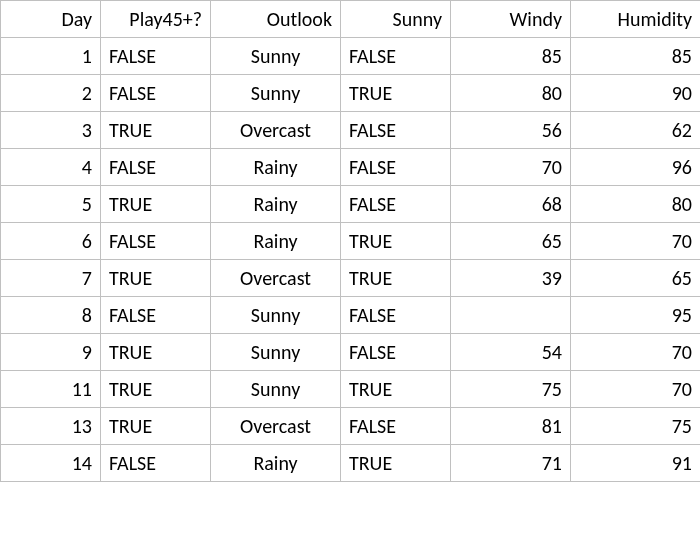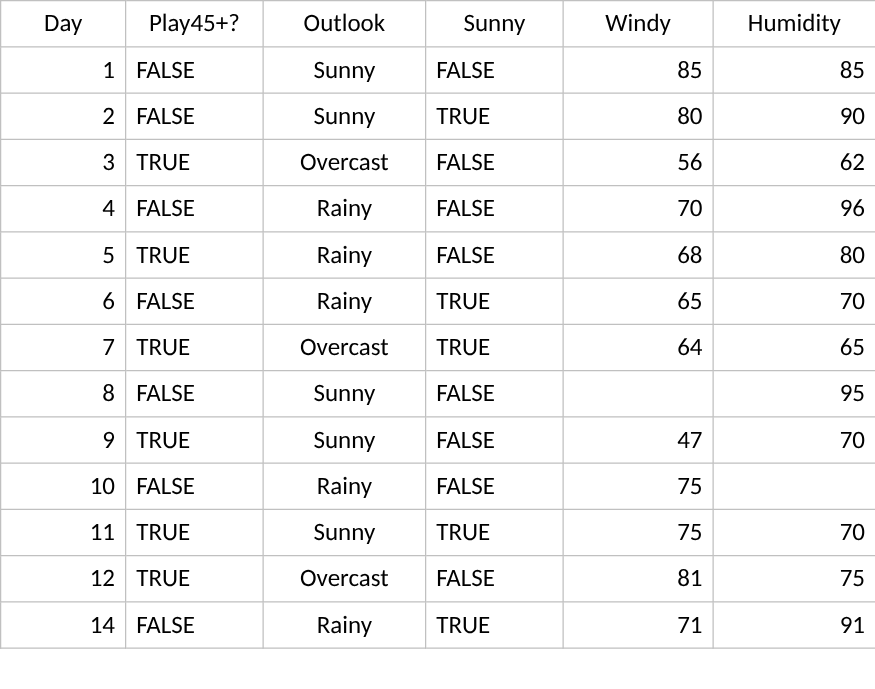--- a/index.html
+++ b/index.html
@@ -22,21 +22,21 @@
     th, td {
       border: 1px solid #c0c0c0;
       padding: 6px 8px;
       height: 36px;
       vertical-align: middle;
       background: #fff;
       color: #000;
       font-weight: normal;
     }
     th {
-      text-align: center;
+      text-align: right;
     }
     col.c-day { width: 100px; }
     col.c-play { width: 110px; }
     col.c-outlook { width: 130px; }
     col.c-windy { width: 110px; }
     col.c-temp { width: 120px; }
     col.c-humidity { width: 130px; }
     .num { text-align: right; }
     .center { }
     .left { text-align: center; }
@@ -110,57 +110,49 @@
         <td class="left">Rainy</td>
         <td class="center">TRUE</td>
         <td class="num">65</td>
         <td class="num">70</td>
       </tr>
       <tr>
         <td class="num">7</td>
         <td class="center">TRUE</td>
         <td class="left">Overcast</td>
         <td class="center">TRUE</td>
-        <td class="num">64</td>
+        <td class="num">39</td>
         <td class="num">65</td>
       </tr>
       <tr>
         <td class="num">8</td>
         <td class="center">FALSE</td>
         <td class="left">Sunny</td>
         <td class="center">FALSE</td>
         <td class="num"></td>
         <td class="num">95</td>
       </tr>
       <tr>
         <td class="num">9</td>
         <td class="center">TRUE</td>
         <td class="left">Sunny</td>
         <td class="center">FALSE</td>
-        <td class="num">47</td>
+        <td class="num">54</td>
         <td class="num">70</td>
-      </tr>
-      <tr>
-        <td class="num">10</td>
-        <td class="center">FALSE</td>
-        <td class="left">Rainy</td>
-        <td class="center">FALSE</td>
-        <td class="num">75</td>
-        <td class="num"></td>
       </tr>
       <tr>
         <td class="num">11</td>
         <td class="center">TRUE</td>
         <td class="left">Sunny</td>
         <td class="center">TRUE</td>
         <td class="num">75</td>
         <td class="num">70</td>
       </tr>
       <tr>
-        <td class="num">12</td>
+        <td class="num">13</td>
         <td class="center">TRUE</td>
         <td class="left">Overcast</td>
         <td class="center">FALSE</td>
         <td class="num">81</td>
         <td class="num">75</td>
       </tr>
       <tr>
         <td class="num">14</td>
         <td class="center">FALSE</td>
         <td class="left">Rainy</td>

